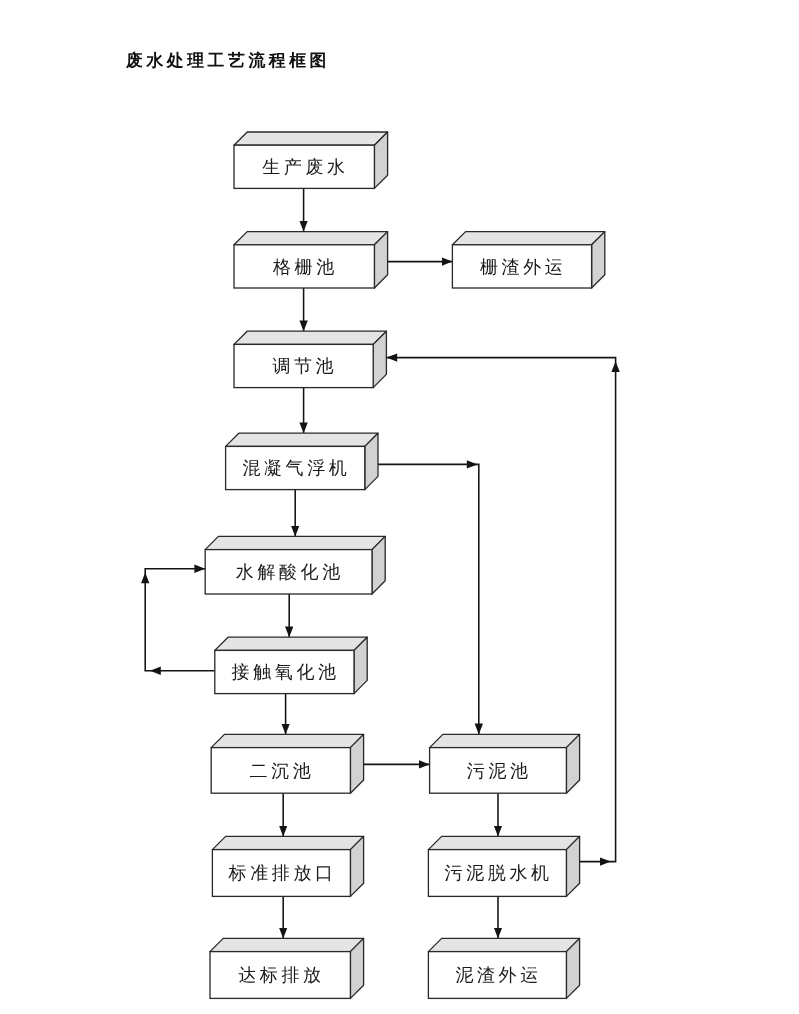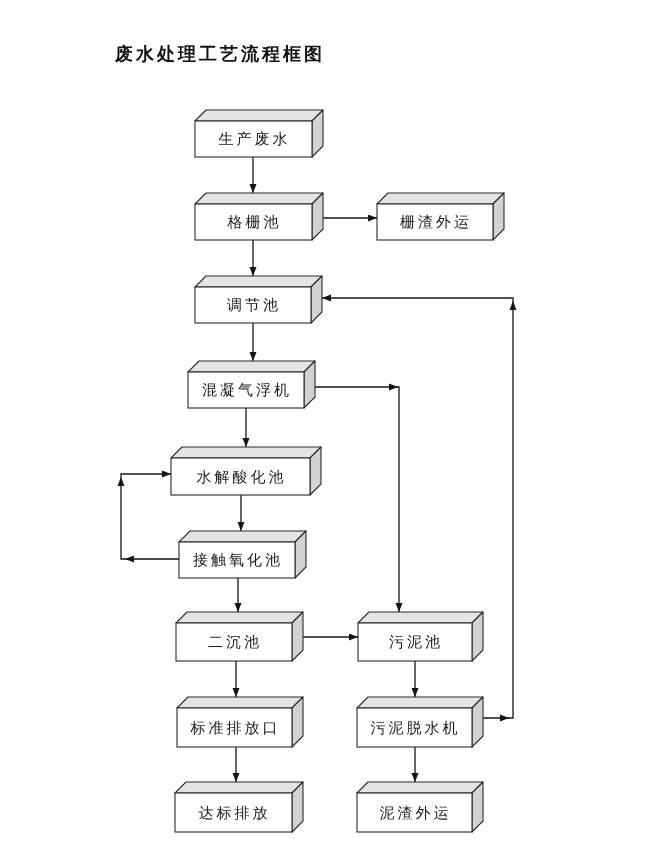--- a/index.html
+++ b/index.html
@@ -1,21 +1,21 @@
 <!DOCTYPE html>
 <html><head>
 <meta charset="utf-8">
 <title></title>
 <style>
   html,body{margin:0;padding:0;background:#ffffff;}
   .page{position:relative;width:666px;height:845px;background:#ffffff;overflow:hidden;}
   .title{
-    position:absolute;left:115px;top:42px;margin:0;
+    position:absolute;left:105px;top:42px;margin:0;
     font-family:"Liberation Sans","DejaVu Sans",sans-serif;
-    font-size:18px;font-weight:bold;letter-spacing:3px;color:#111111;
+    font-size:14px;font-weight:bold;letter-spacing:3px;color:#111111;
     white-space:nowrap;
   }
   svg.diagram{position:absolute;left:0;top:0;}
   svg.diagram text{
     font-family:"Liberation Serif","DejaVu Serif",serif;
   }
 </style>
 </head>
 <body>
 

